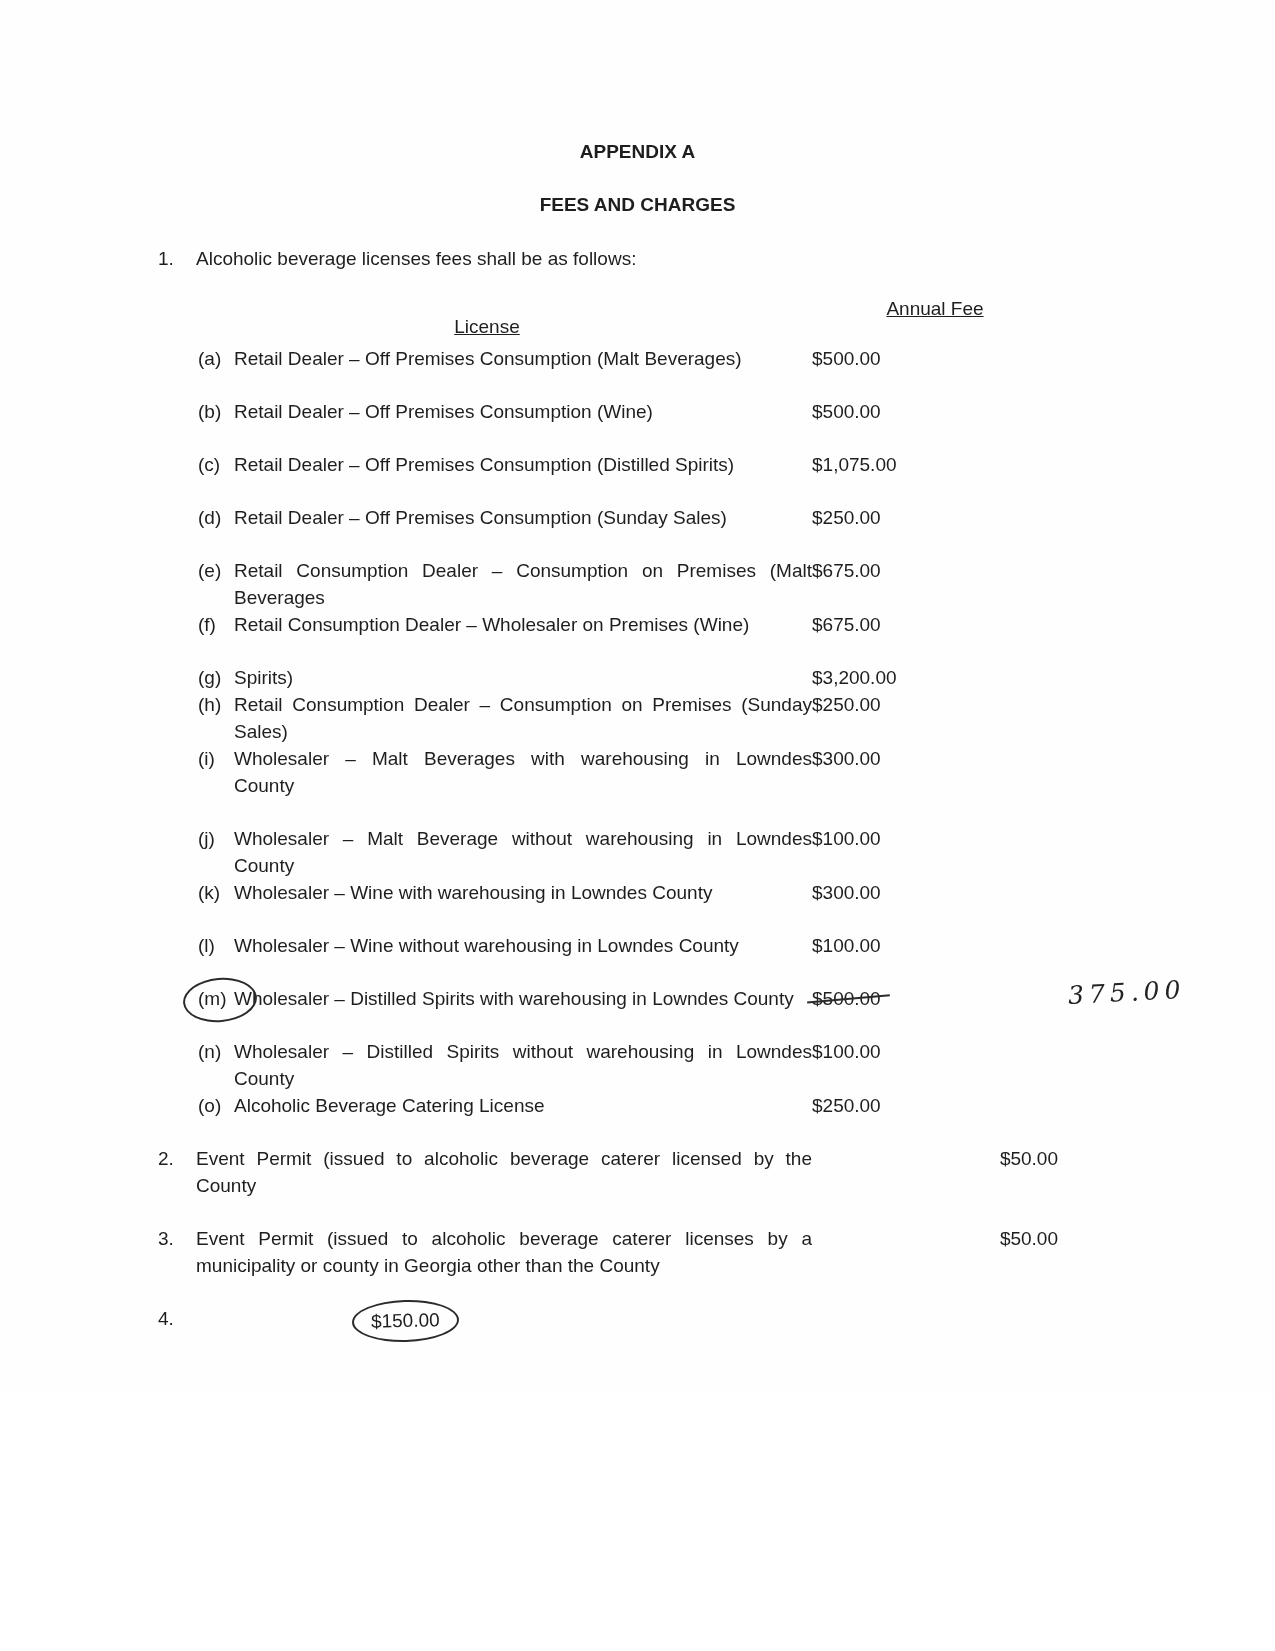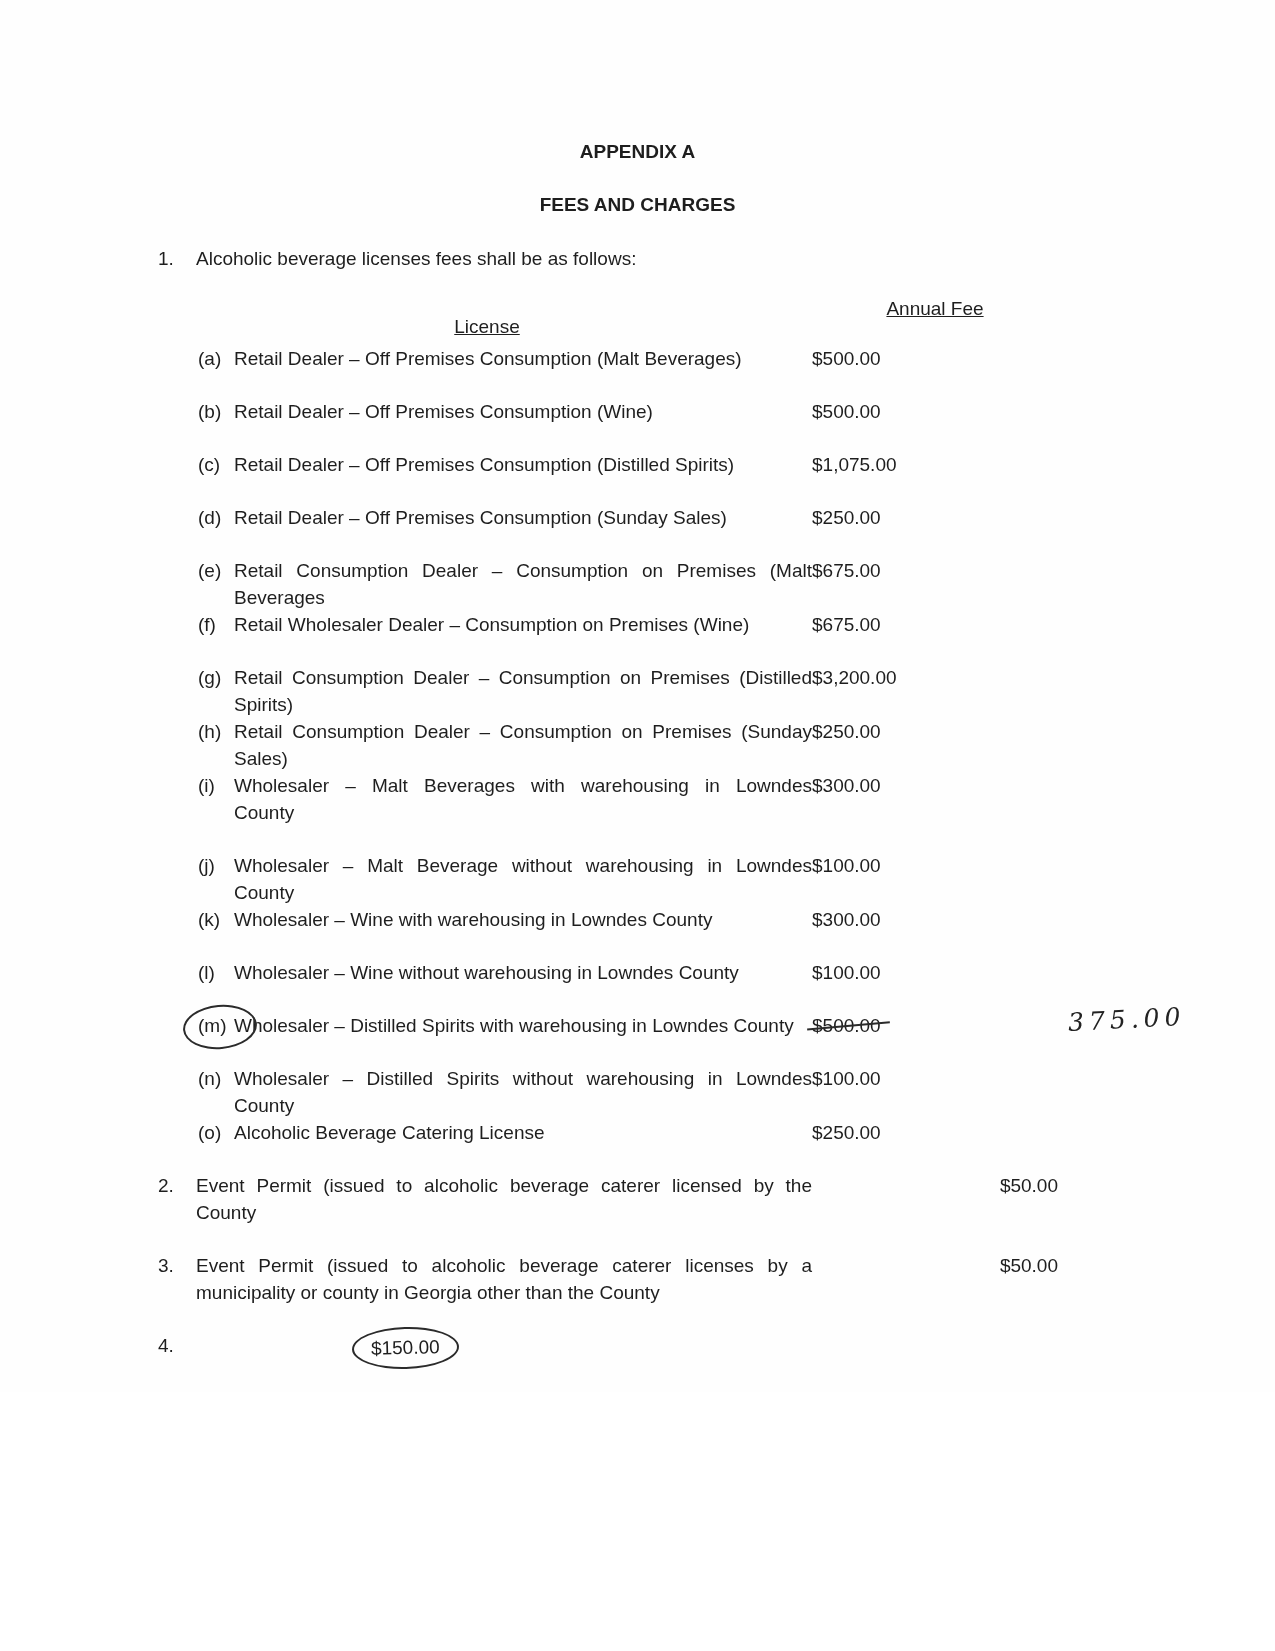--- a/index.html
+++ b/index.html
@@ -173,28 +173,27 @@
         <span class="lbl">(e)</span>
         <div class="txt">
           <div class="line stretch">Retail Consumption Dealer – Consumption on Premises (Malt</div>
           <div class="line">Beverages</div>
         </div>
         <div class="fee"><span>$675.00</span></div>
       </div>
       <div class="fee-row">
         <span class="lbl">(f)</span>
         <div class="txt">
-          <div class="line">Retail Wholesaler Dealer – Consumption on Premises (Wine)</div>
+          <div class="line">Retail Consumption Dealer – Wholesaler on Premises (Wine)</div>
         </div>
         <div class="fee"><span>$675.00</span></div>
       </div>
       <div class="fee-row tight">
         <span class="lbl">(g)</span>
         <div class="txt">
-          <div class="line stretch">Retail Consumption Dealer – Consumption on Premises (Distilled</div>
           <div class="line">Spirits)</div>
         </div>
         <div class="fee"><span>$3,200.00</span></div>
       </div>
       <div class="fee-row tight">
         <span class="lbl">(h)</span>
         <div class="txt">
           <div class="line stretch">Retail Consumption Dealer – Consumption on Premises (Sunday</div>
           <div class="line">Sales)</div>
         </div>

